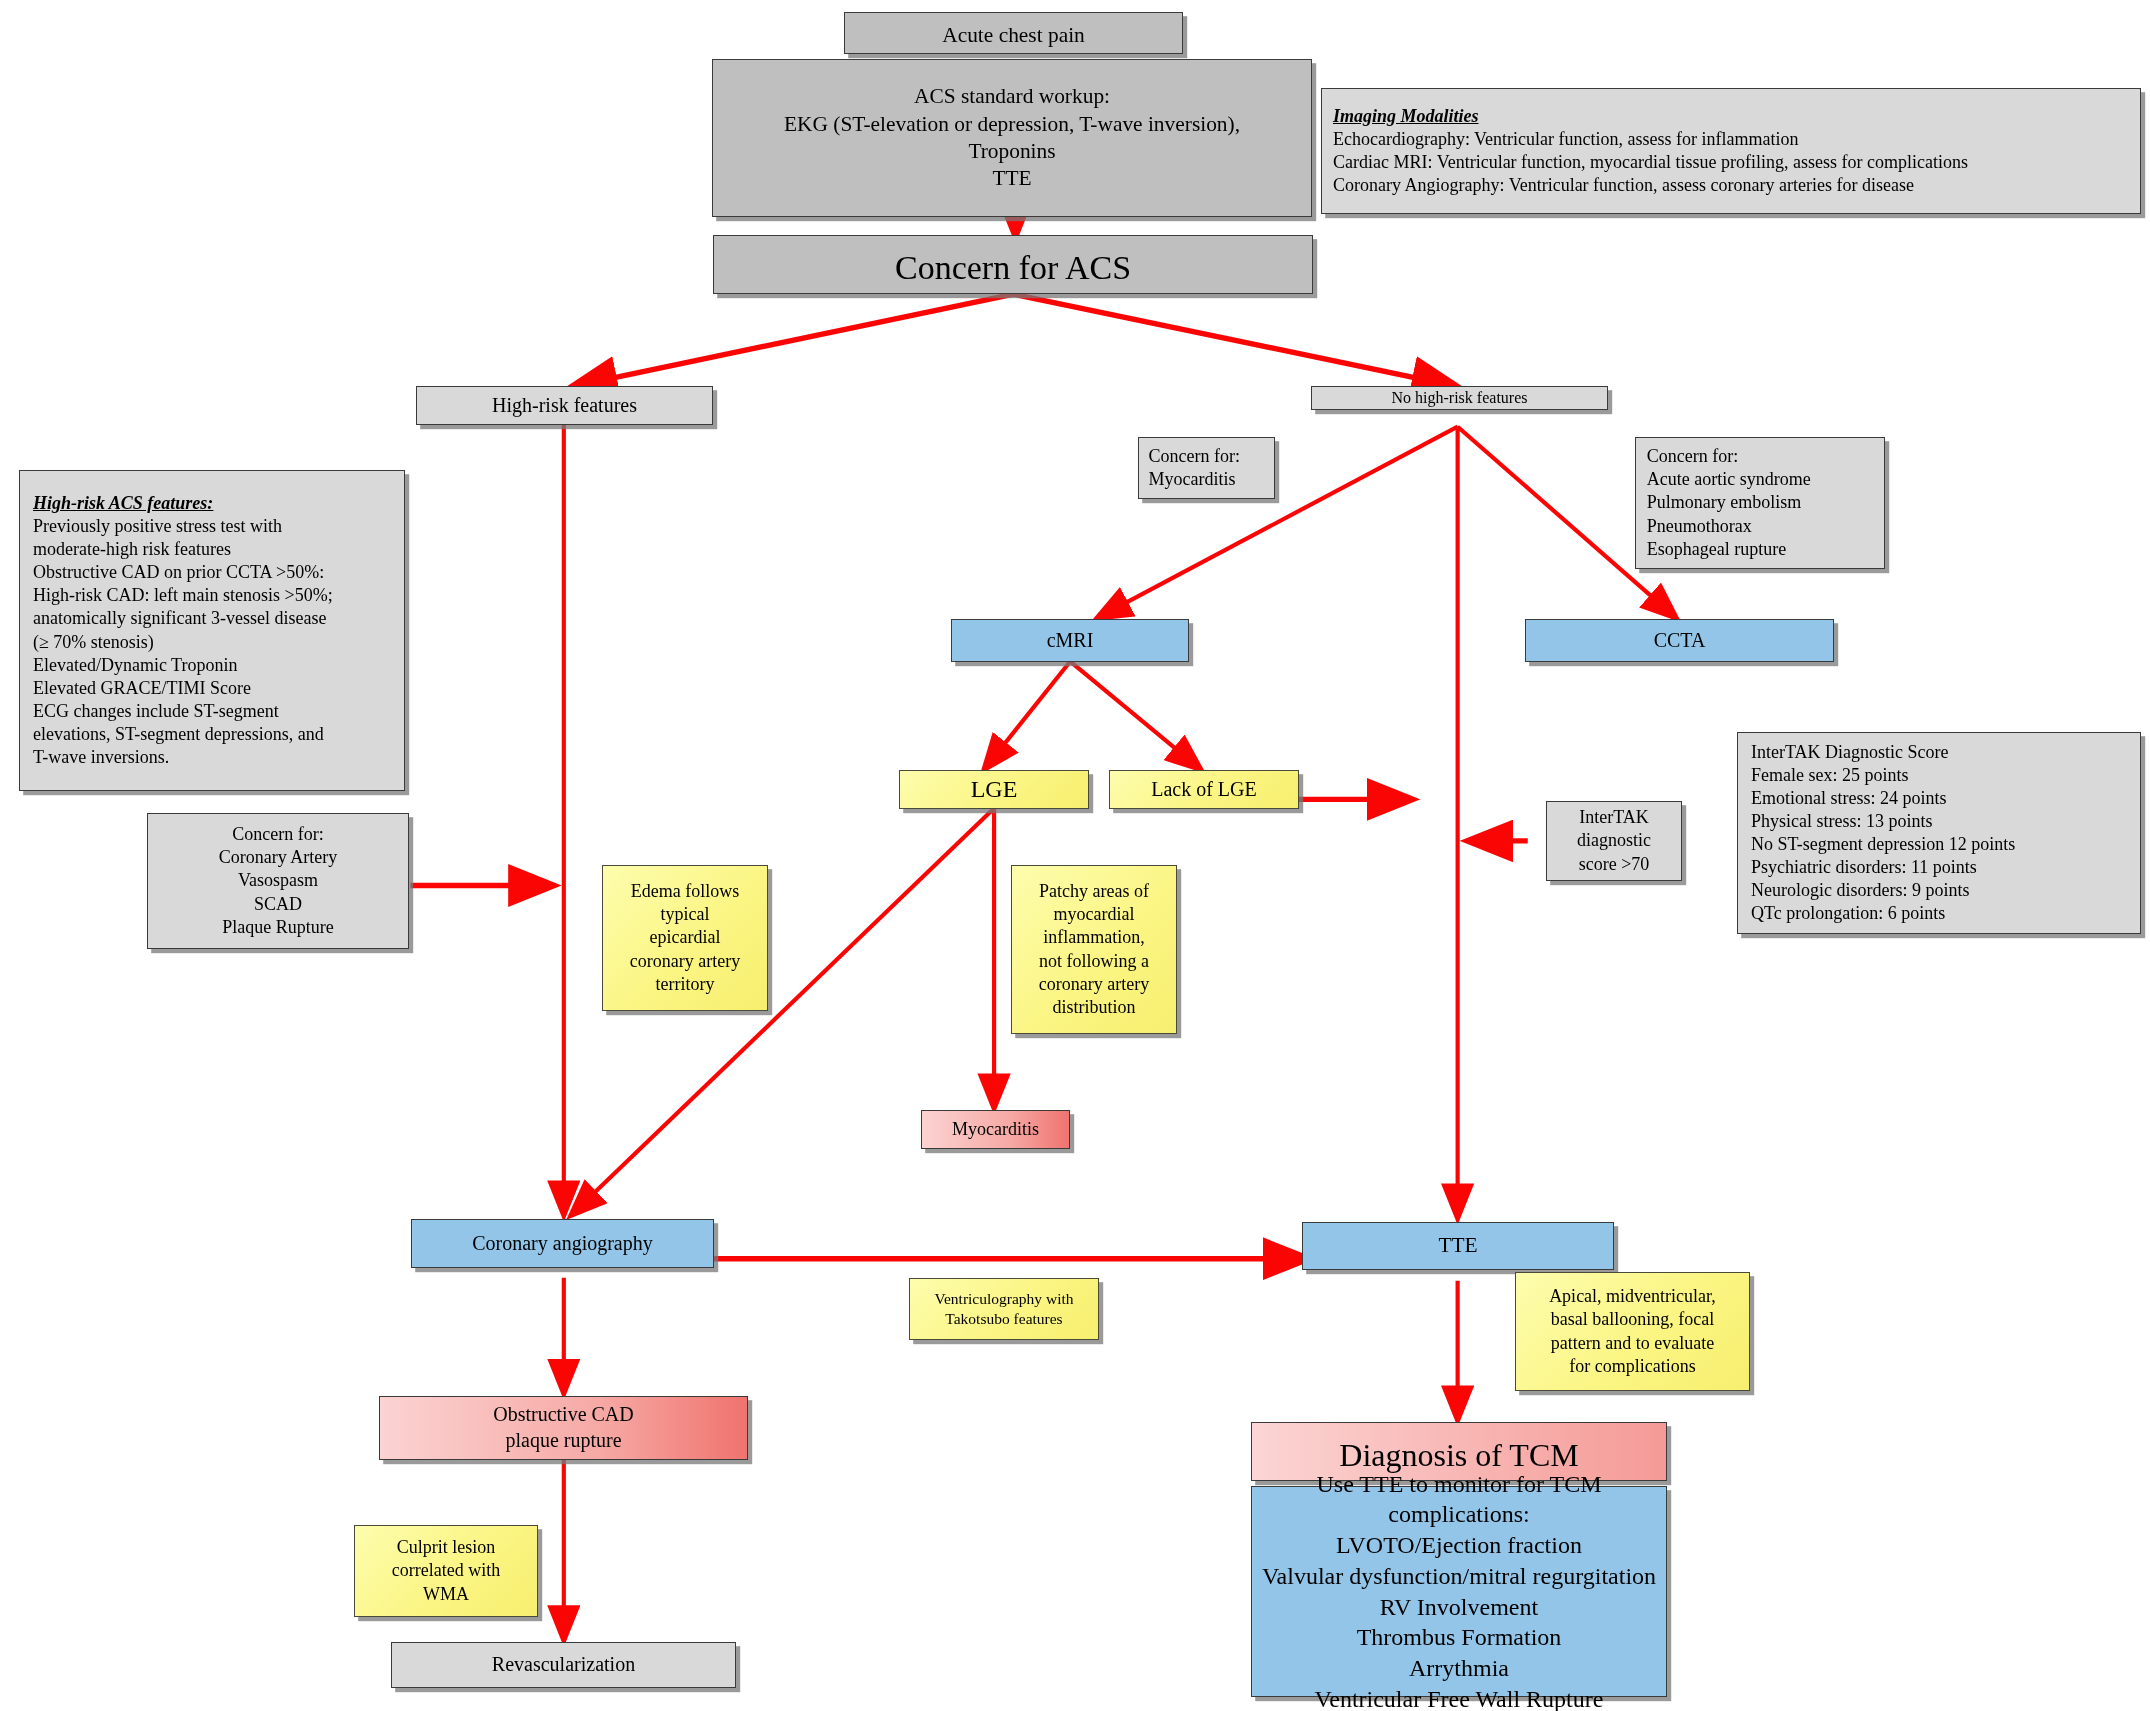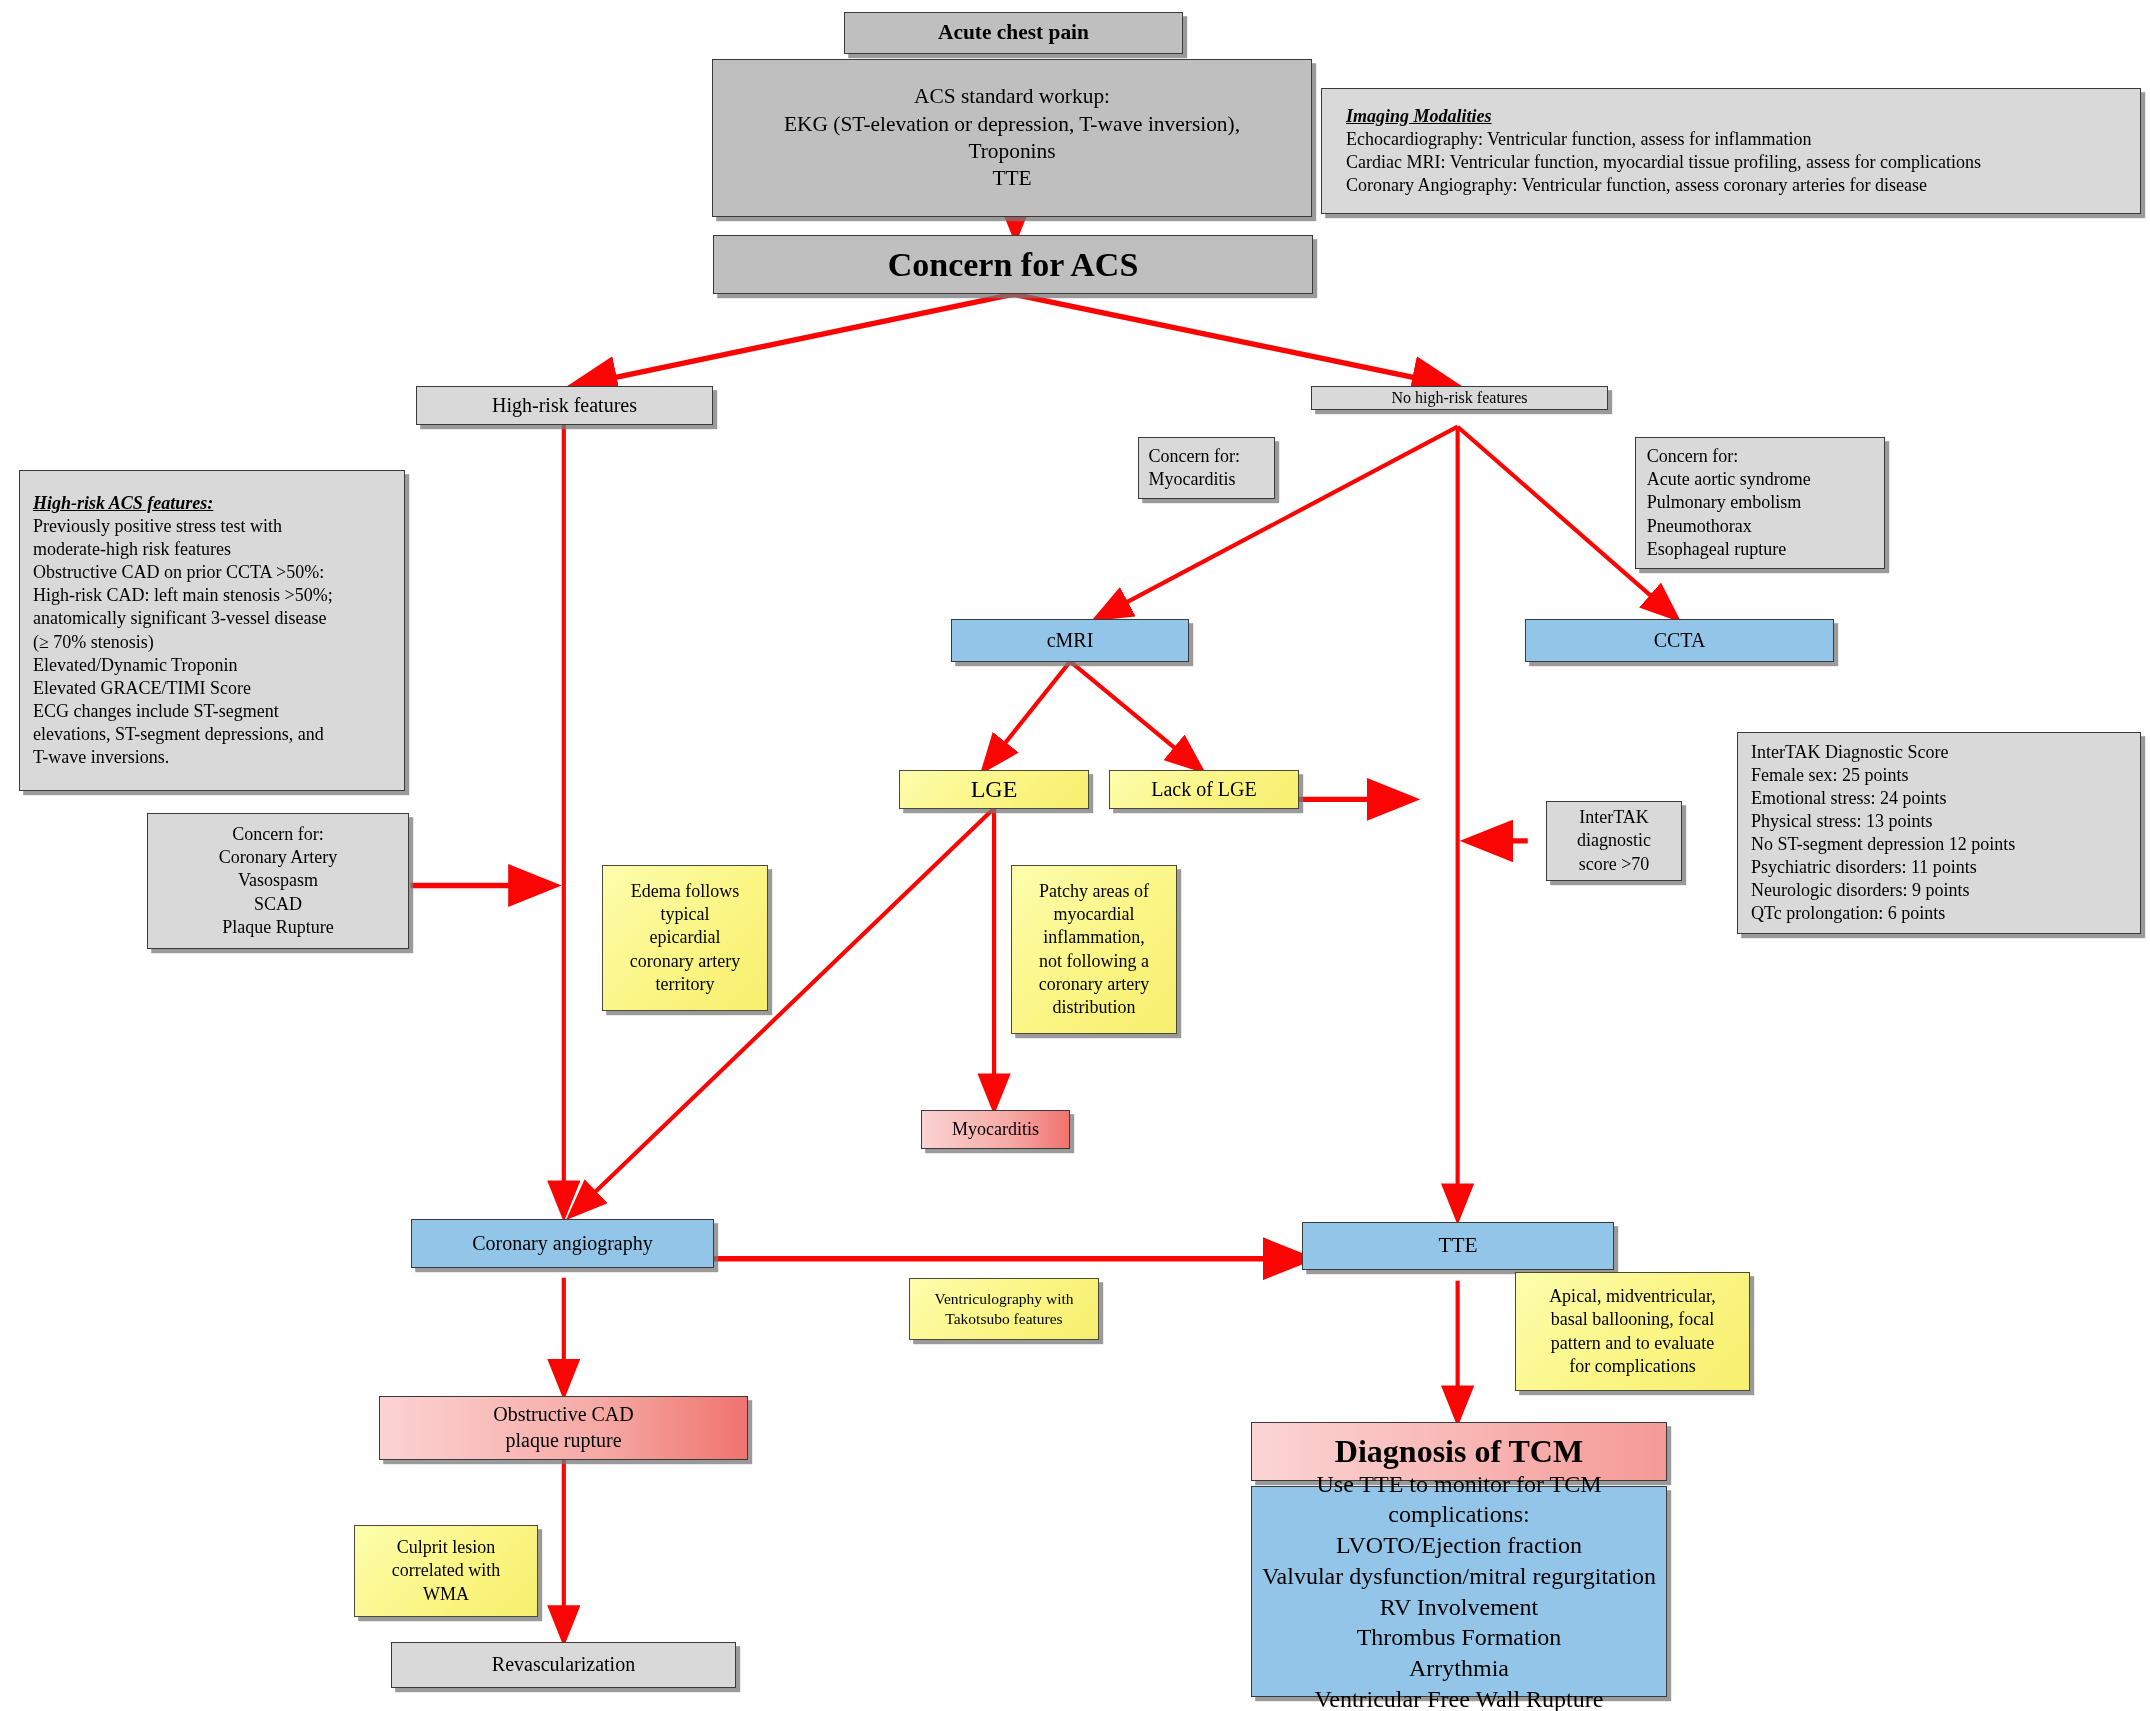--- a/index.html
+++ b/index.html
@@ -24,21 +24,21 @@
     line-height:1.28;
     padding:3.6px 6px;
   }
   .box.left{align-items:flex-start;text-align:left;}
   .grey{background:#d9d9d9;}
   .grey-dark{background:#bfbfbf;}
   .blue{background:#93c5e8;}
   .yellow{background:linear-gradient(135deg,#fdfdad 0%,#fbf584 55%,#f6ef6e 100%);border-color:#4a4a3a;}
   .pinkgrad{background:linear-gradient(90deg,#fbd3d2 0%,#f6a9a5 60%,#f0736e 100%);}
   .pinkgrad2{background:linear-gradient(90deg,#fbd5d4 0%,#f59a96 100%);}
-  .bold{font-weight:bold;}
+  .bold{font-weight:normal;justify-content:flex-end;}
   svg.arrows{position:absolute;left:0;top:0;width:2151px;height:1711px;pointer-events:none;}
   .ttl{display:block;}
   .u-bi{font-weight:bold;font-style:italic;text-decoration:underline;}
 </style>
 </head>
 <body>
 
 <div id="stage">
 
   <svg class="arrows" viewBox="0 0 3618 2879">
@@ -94,21 +94,21 @@
     <span class="ttl">Acute chest pain</span>
   </div>
 
   <div class="box grey-dark" style="left:712px;top:59px;width:600px;height:158px;font-size:21.4px;">
     <span class="ttl">ACS standard workup:</span>
     <span class="ttl">EKG (ST-elevation or depression, T-wave inversion),</span>
     <span class="ttl">Troponins</span>
     <span class="ttl">TTE</span>
   </div>
 
-  <div class="box grey left" style="left:1321px;top:88px;width:820px;height:126px;font-size:18px;padding-left:24px;">
+  <div class="box grey left" style="left:1321px;top:88px;width:820px;height:126px;font-size:18px;padding-left:11px;">
     <span class="ttl u-bi">Imaging Modalities</span>
     <span class="ttl">Echocardiography: Ventricular function, assess for inflammation</span>
     <span class="ttl">Cardiac MRI: Ventricular function, myocardial tissue profiling, assess for complications</span>
     <span class="ttl">Coronary Angiography: Ventricular function, assess  coronary arteries for disease</span>
   </div>
 
   <div class="box grey-dark bold" style="left:713px;top:235px;width:600px;height:59px;font-size:34px;">
     <span class="ttl">Concern for ACS</span>
   </div>
 

